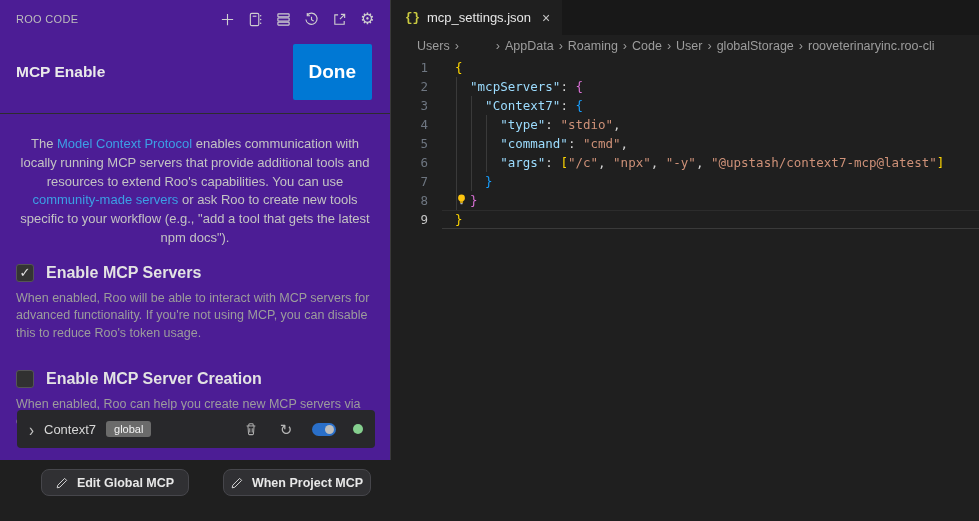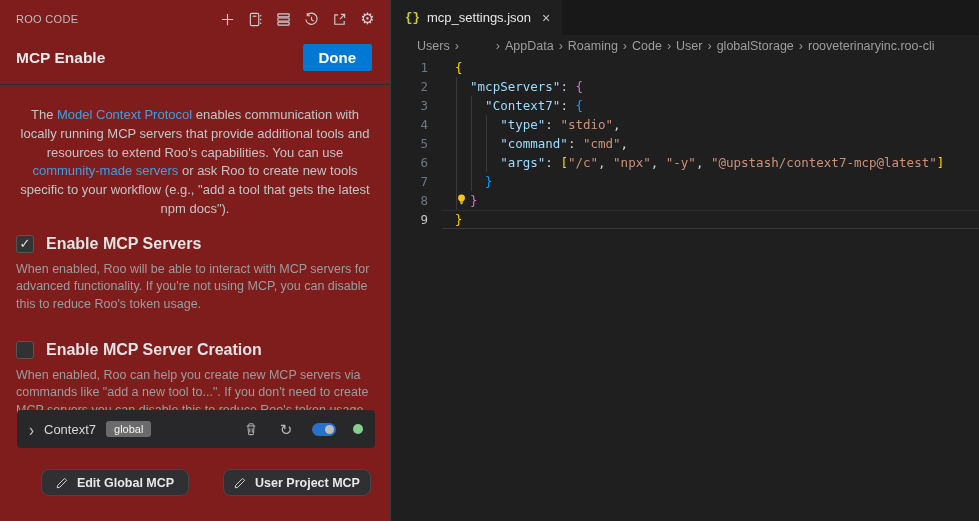--- a/index.html
+++ b/index.html
@@ -1,37 +1,37 @@
 <!DOCTYPE html>
 <html><head>
 <meta charset="utf-8">
 <style>
   * { margin:0; padding:0; box-sizing:border-box; }
   html,body { width:979px; height:521px; overflow:hidden; background:#1f1f1f;
     font-family:"Liberation Sans", sans-serif; }
   .app { position:relative; width:979px; height:521px; }
 
   
-  .panel { position:absolute; left:0; top:0; width:391px; height:521px;
-    background:#7f1d1d; border-right:1px solid #3a3a3a; color:#cccccc; }
+  .panel { position:absolute; left:0; top:0; width:391px; height:460px;
+    background:#4c1d95; border-right:1px solid #3a3a3a; color:#cccccc; }
   .panel-top { display:flex; align-items:center; justify-content:space-between;
     padding:8px 14px 0 16px; height:30px; }
   .panel-title { font-size:11px; color:#bdbdbd; letter-spacing:.3px; }
   .panel-icons { display:flex; align-items:center; gap:11px; }
   .pi { width:17px; height:17px; display:flex; align-items:center; justify-content:center;
     color:#cfcfcf; cursor:pointer; }
   .pi svg { width:15px; height:15px; stroke:#cfcfcf; fill:none; stroke-width:1.2; }
   .gear-glyph { font-size:16px; color:#cfcfcf; line-height:1; }
 
   .view-header { display:flex; align-items:center; justify-content:space-between;
     padding:14px 18px 0 16px; }
   .view-title { font-size:15.5px; font-weight:bold; color:#eaeaea; }
   .done-btn { background:#0078d4; color:#ffffff; border:none; border-radius:2px;
-    font-family:"Liberation Sans",sans-serif; font-size:15px; font-weight:bold;
-    padding:5px 16px; cursor:pointer; }
+    font-family:"Liberation Sans",sans-serif; font-size:19px; font-weight:bold;
+    padding:17px 16px; cursor:pointer; }
   .panel-divider { margin-top:13px; border-top:1px solid #2d2d2d; }
 
   .intro { padding:21px 16px 0 16px; font-size:13px; line-height:18.8px; color:#c3c3c3;text-align:center; }
   .intro a { color:#3c9fe5; text-decoration:none; cursor:pointer; }
 
   .setting { padding:14px 16px 0 16px; }
   .setting-head { display:flex; align-items:center; gap:12px; }
   .checkbox { width:18px; height:18px; border-radius:3px; background:#343434;
     border:1px solid #555555; display:flex; align-items:center; justify-content:center;
     color:#e2e2e2; font-size:13px; cursor:pointer; flex:0 0 auto; }
@@ -198,21 +198,21 @@
       <button class="mcp-btn">
         <svg viewBox="0 0 16 16">
             <path d="M11.5 1.8l2.7 2.7L5 13.7l-3.4.7.7-3.4z"></path>
           </svg>
         <span>Edit Global MCP</span>
       </button>
       <button class="mcp-btn">
         <svg viewBox="0 0 16 16">
             <path d="M11.5 1.8l2.7 2.7L5 13.7l-3.4.7.7-3.4z"></path>
           </svg>
-        <span>User Project MCP</span>
+        <span>When Project MCP</span>
       </button>
     </div>
   </div>
 
   <div class="editor">
     <div class="tabbar">
       <div class="tab">
         <span class="tab-json-icon">{}</span>
         <span class="tab-name">mcp_settings.json</span>
         <span class="tab-close">×</span>

